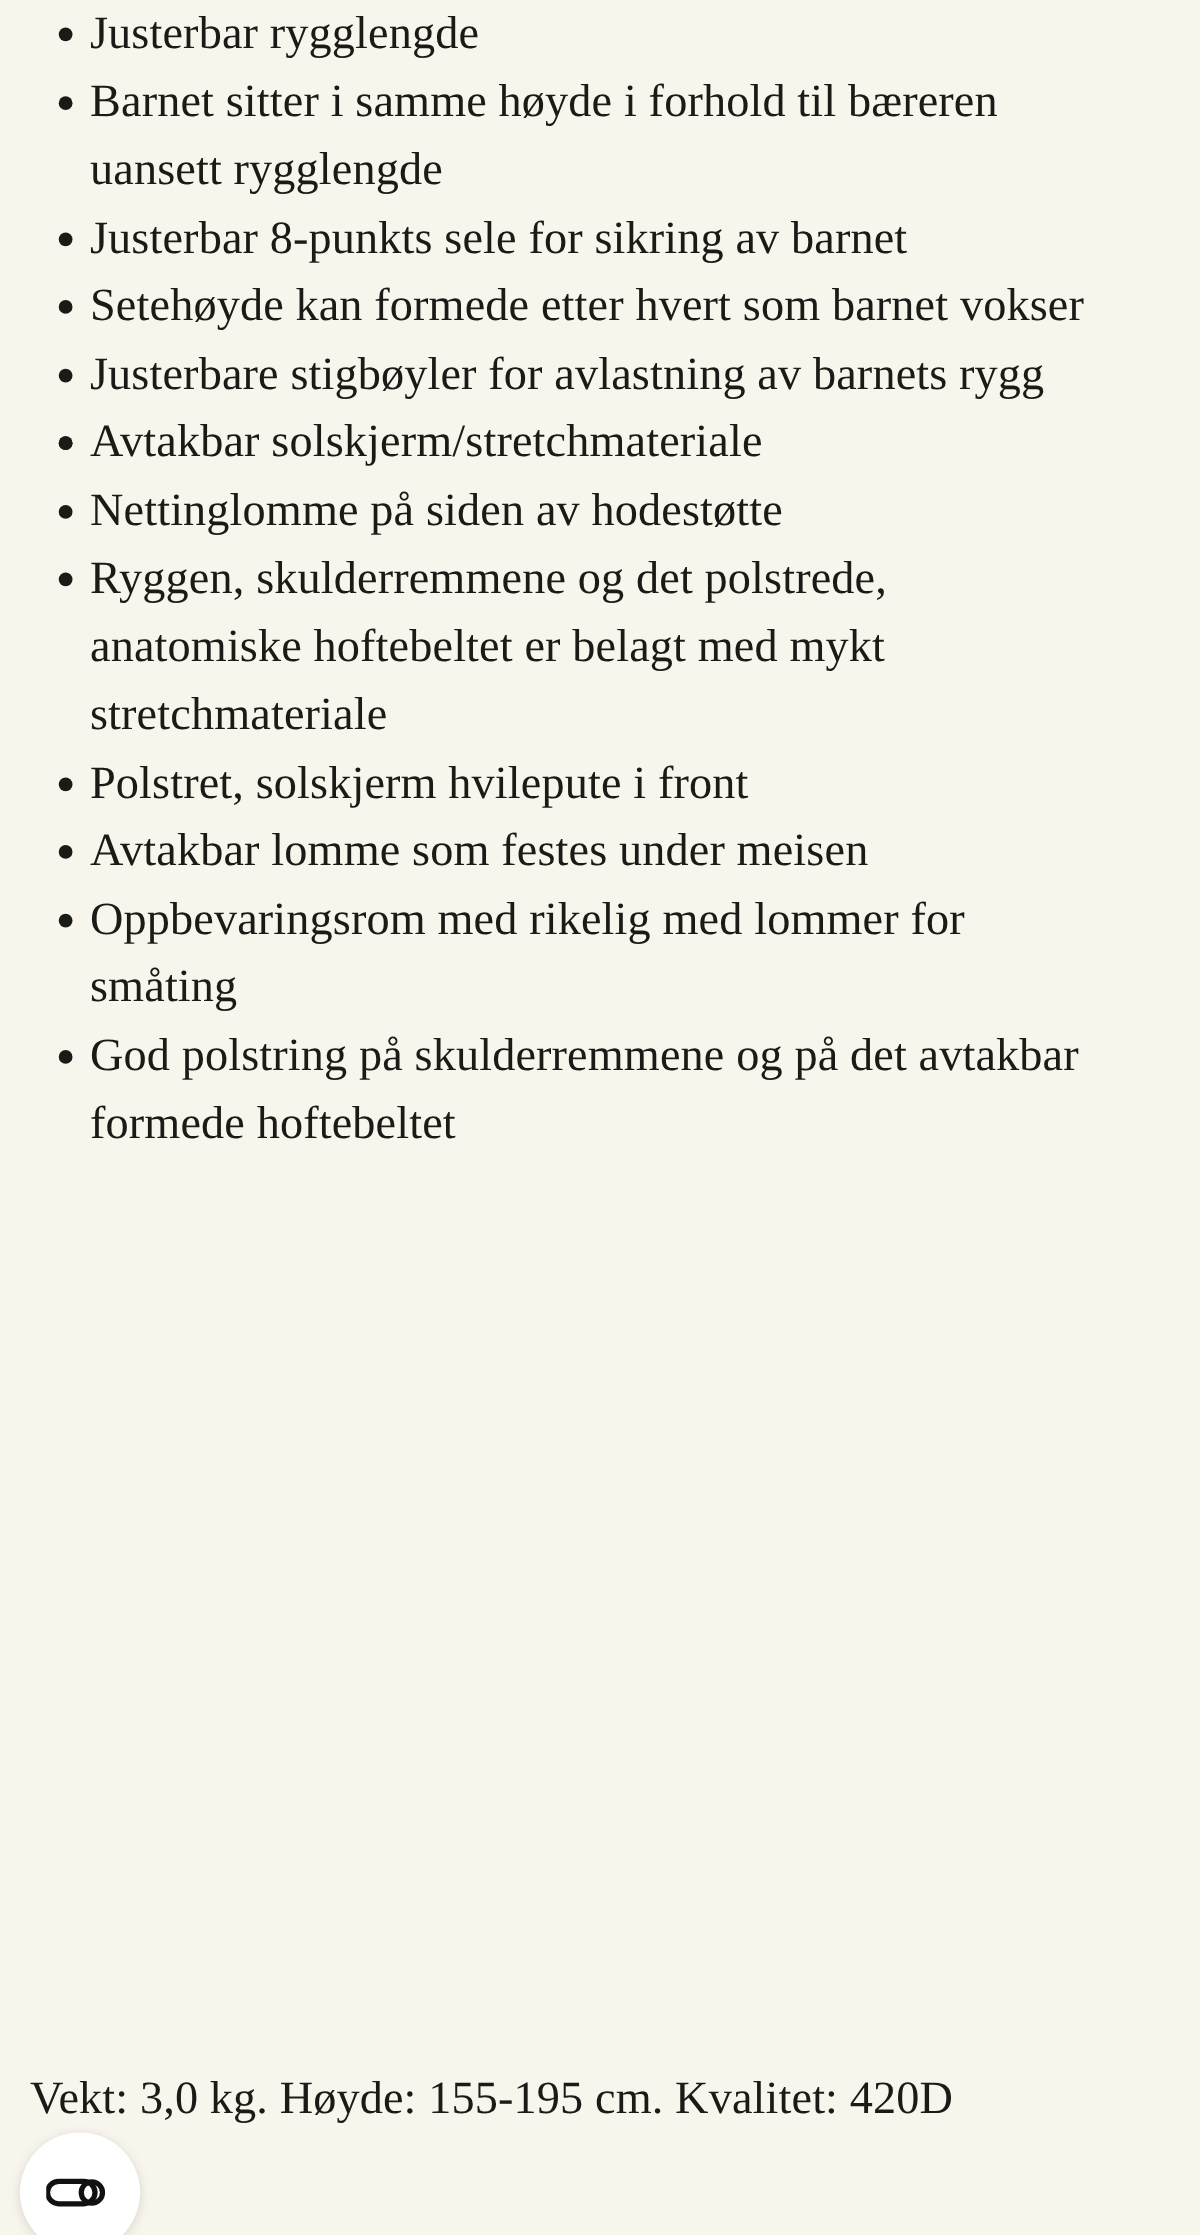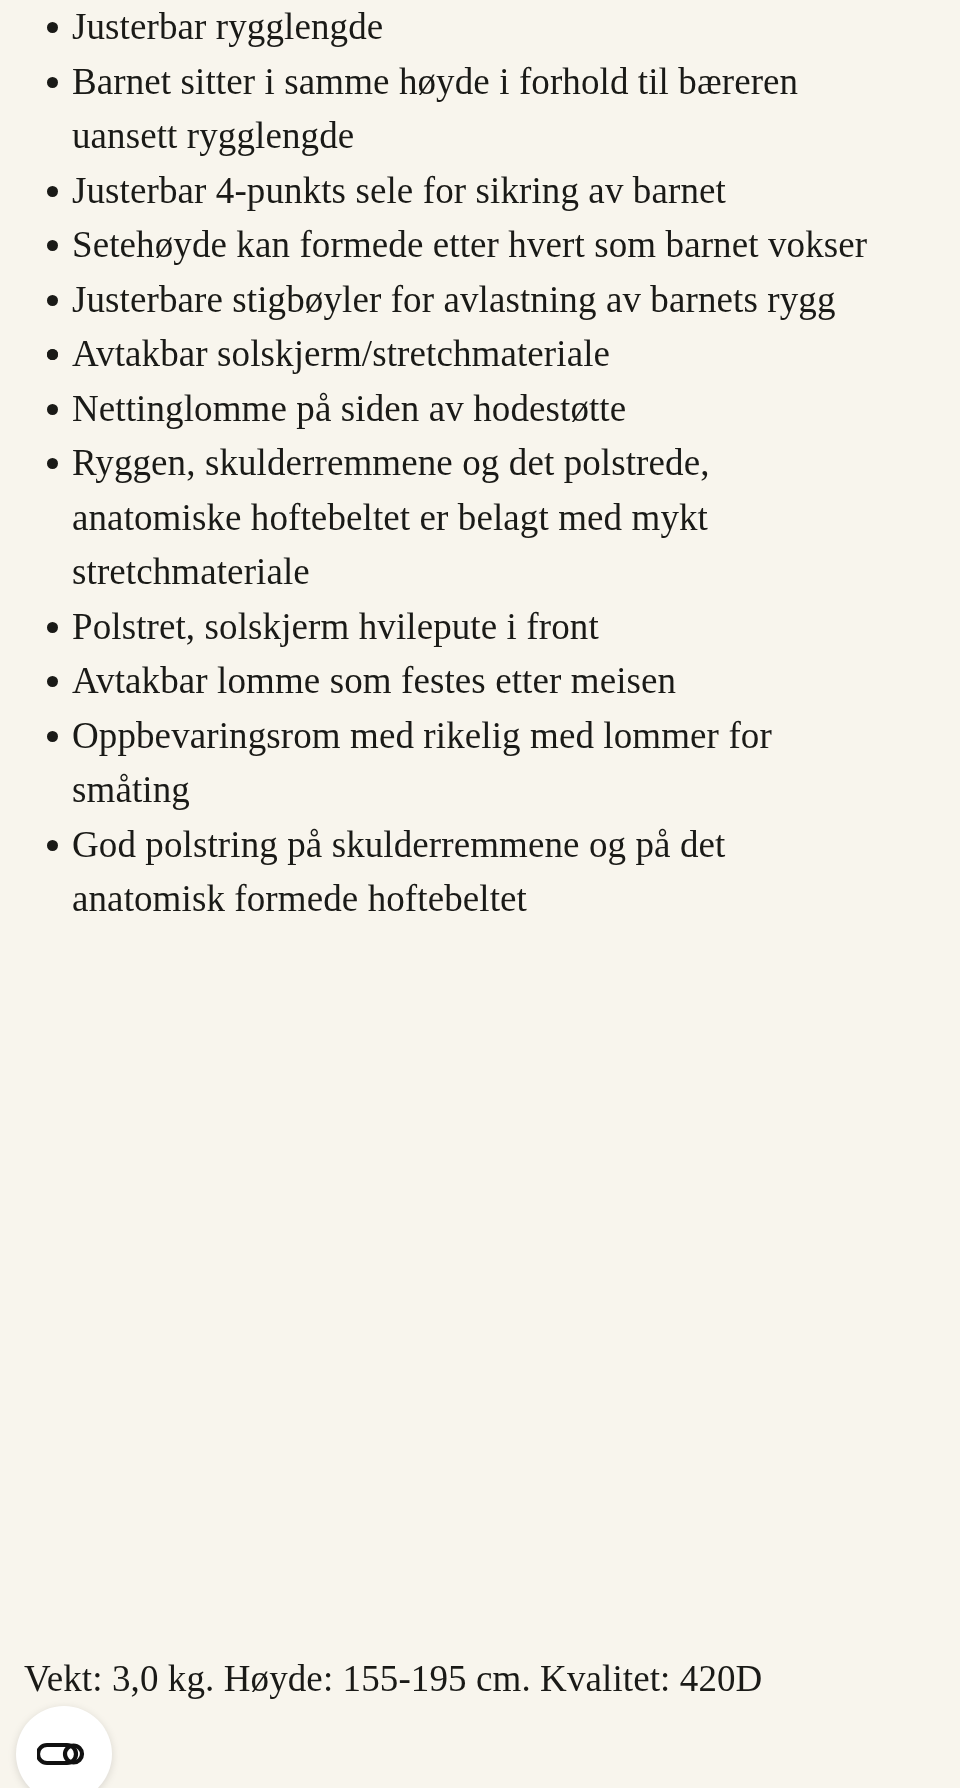--- a/index.html
+++ b/index.html
@@ -118,21 +118,21 @@
     <li class="feature-item">
       <span class="bullet"></span>
       <span class="label">Justerbar rygglengde</span>
     </li>
     <li class="feature-item">
       <span class="bullet"></span>
       <span class="label">Barnet sitter i samme høyde i forhold til bæreren uansett rygglengde</span>
     </li>
     <li class="feature-item">
       <span class="bullet"></span>
-      <span class="label">Justerbar 4-punkts sele for sikring av barnet</span>
+      <span class="label">Justerbar 8-punkts sele for sikring av barnet</span>
     </li>
     <li class="feature-item">
       <span class="bullet"></span>
       <span class="label">Setehøyde kan formede etter hvert som barnet vokser</span>
     </li>
     <li class="feature-item">
       <span class="bullet"></span>
       <span class="label">Justerbare stigbøyler for avlastning av barnets rygg</span>
     </li>
     <li class="feature-item">
@@ -149,29 +149,29 @@
     <li class="feature-item">
       <span class="bullet"></span>
       <span class="label">Ryggen, skulderremmene og det polstrede, anatomiske hoftebeltet er belagt med mykt stretchmateriale</span>
     </li>
     <li class="feature-item">
       <span class="bullet"></span>
       <span class="label">Polstret, solskjerm hvilepute i front</span>
     </li>
     <li class="feature-item">
       <span class="bullet"></span>
-      <span class="label">Avtakbar lomme som festes etter meisen</span>
+      <span class="label">Avtakbar lomme som festes under meisen</span>
     </li>
     <li class="feature-item">
       <span class="bullet"></span>
       <span class="label">Oppbevaringsrom med rikelig med lommer for småting</span>
     </li>
     <li class="feature-item">
       <span class="bullet"></span>
-      <span class="label">God polstring på skulderremmene og på det anatomisk formede hoftebeltet</span>
+      <span class="label">God polstring på skulderremmene og på det avtakbar formede hoftebeltet</span>
     </li>
   </ul>
 
   <div class="spec-block">
     <p class="spec-text">Vekt: 3,0 kg. Høyde: 155-195 cm. Kvalitet: 420D nylon</p>
   </div>
 
   <div class="consent-widget">
     <span class="consent-icon">
       <svg viewBox="0 0 54 54" width="54" height="54" aria-hidden="true">

